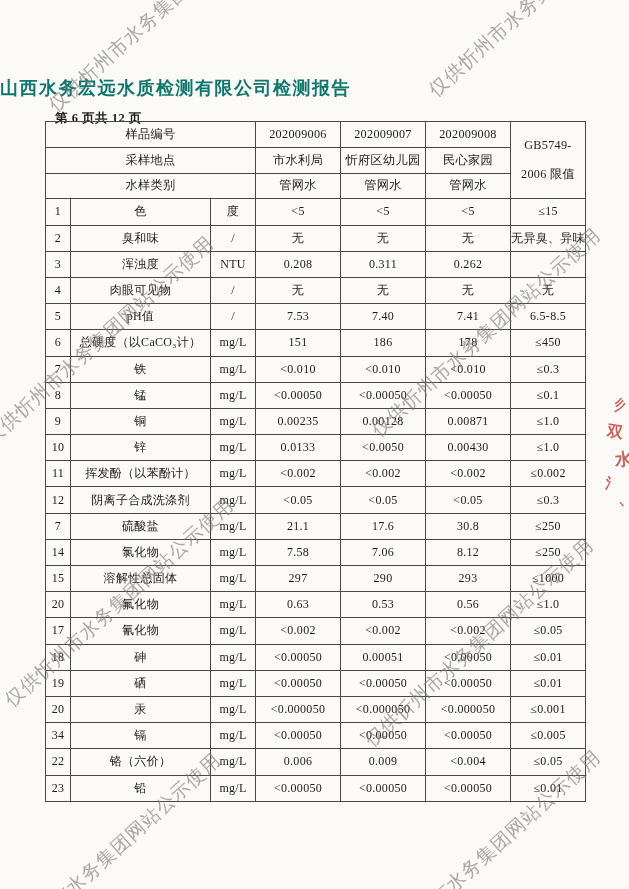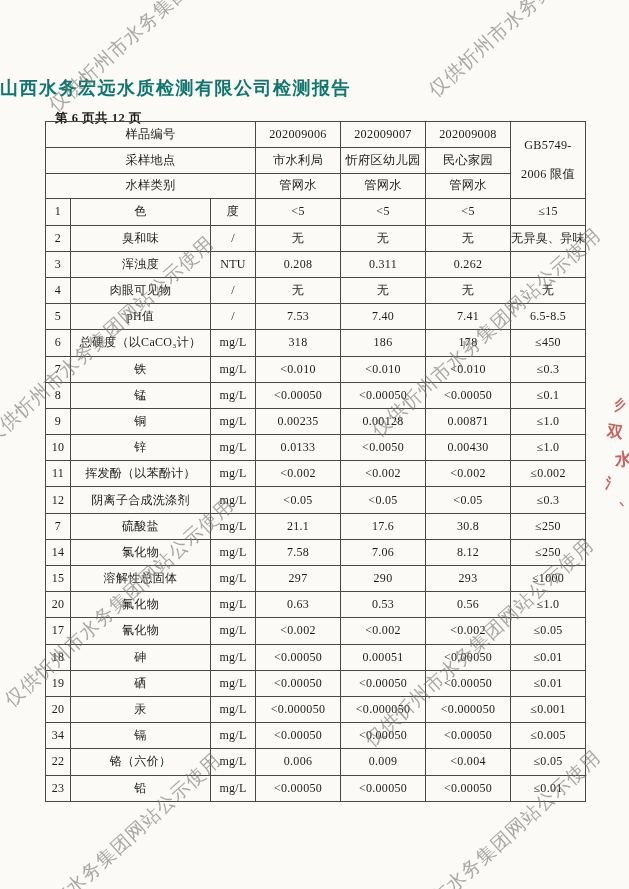--- a/index.html
+++ b/index.html
@@ -176,21 +176,21 @@
           <td>/</td>
           <td>7.53</td>
           <td>7.40</td>
           <td>7.41</td>
           <td>6.5-8.5</td>
         </tr>
         <tr>
           <td>6</td>
           <td class="param">总硬度（以CaCO₃计）</td>
           <td>mg/L</td>
-          <td>318</td>
+          <td>151</td>
           <td>186</td>
           <td>178</td>
           <td>≤450</td>
         </tr>
         <tr>
           <td>7</td>
           <td class="param">铁</td>
           <td>mg/L</td>
           <td>&lt;0.010</td>
           <td>&lt;0.010</td>

